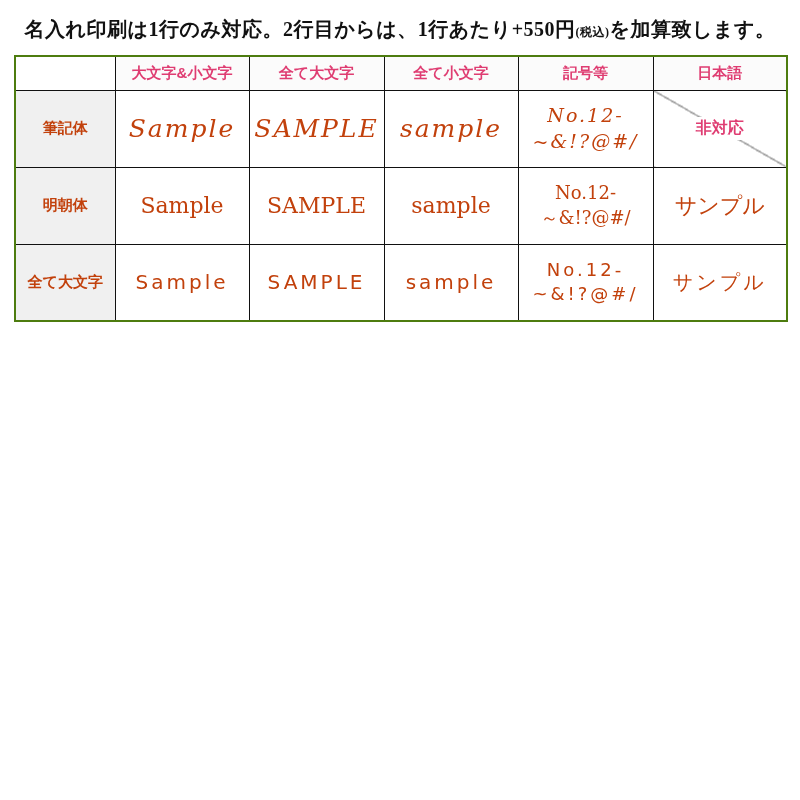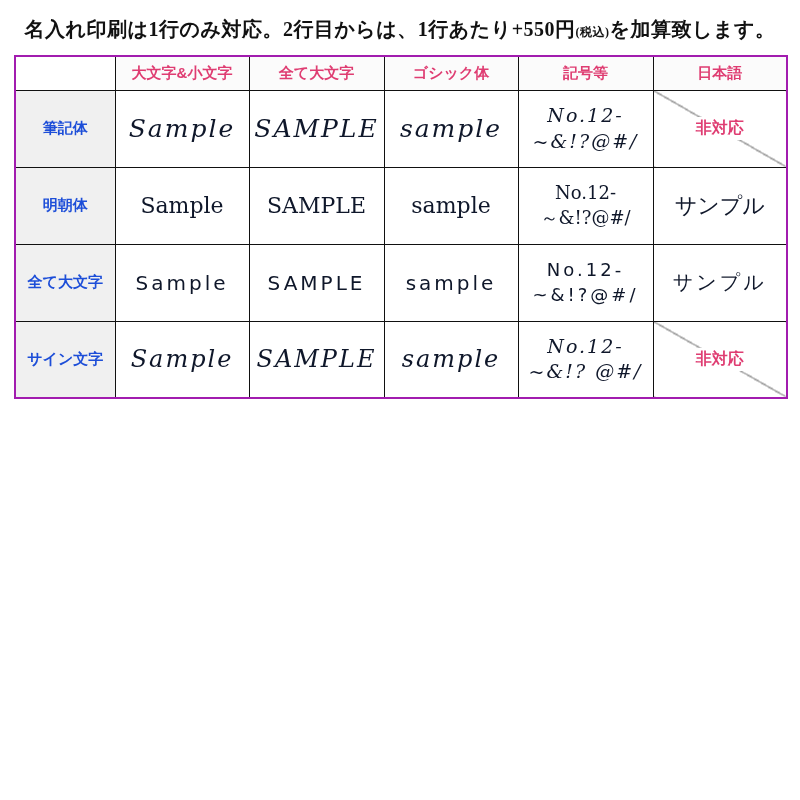--- a/index.html
+++ b/index.html
@@ -10,37 +10,37 @@
     width:800px; padding-top:16px; text-align:center;
     font-family:"Liberation Serif","DejaVu Serif",serif;
     font-size:20px; font-weight:600; color:#111; letter-spacing:0.5px;
     white-space:nowrap;
   }
   .page-title .small { font-size:12px; }
 
   table.font-table {
     border-collapse:collapse; table-layout:fixed;
     width:772px; margin:12px auto 0 14px;
-    border:2px solid #a21caf;
+    border:2px solid #4d7c0f;
   }
   .font-table th, .font-table td { border:1px solid #111; text-align:center; vertical-align:middle; }
 
   .font-table thead th {
     height:34px; background:#fbfbfb;
     color:#df3d72; font-size:15px; font-weight:bold;
   }
   .font-table thead th.corner { background:#ffffff; }
 
   .font-table tbody th.rowlabel {
-    background:#f0f0f0; color:#1d4ed8;
+    background:#f0f0f0; color:#c2410c;
     font-size:15px; font-weight:bold; padding:0 6px; line-height:1.5;
   }
   .font-table tbody tr { height:77px; }
 
-  td.cell { color:#0f172a; background:#ffffff; overflow:hidden; }
+  td.cell { color:#c2410c; background:#ffffff; overflow:hidden; }
   td.sym { line-height:1.35; }
 
   
   .f-hikki  { font-family:"DejaVu Serif","Liberation Serif",serif; font-style:italic; font-size:25px; color:#3d3d3d; letter-spacing:2px; }
   .f-design { font-family:"DejaVu Serif","Liberation Serif",serif; font-style:italic; font-size:24px; }
   .f-gothic { font-family:"DejaVu Sans","Liberation Sans",sans-serif; font-weight:bold; font-size:22px; }
   .f-mincho { font-family:"DejaVu Serif","Liberation Serif",serif; font-size:22px; }
   .f-maru   { font-family:"DejaVu Sans Mono","Liberation Mono",monospace; font-size:21px; }
   .f-tegaki { font-family:"DejaVu Sans","Liberation Sans",sans-serif; font-size:20px; letter-spacing:3px; color:#2a2a2a; }
   .f-line   { font-family:"DejaVu Serif","Liberation Serif",serif; font-style:italic; font-size:24px; letter-spacing:1px; color:#222; }
@@ -75,21 +75,21 @@
       <col style="width:135px">
       <col style="width:134px">
       <col style="width:135px">
       <col style="width:134px">
   </colgroup>
   <thead>
     <tr>
       <th class="corner"></th>
       <th>大文字&amp;小文字</th>
       <th>全て大文字</th>
-      <th>ゴシック体</th>
+      <th>全て小文字</th>
       <th>記号等</th>
       <th>日本語</th>
     </tr>
   </thead>
   <tbody>
 
     <tr>
       <th class="rowlabel">筆記体</th>
       <td class="cell f-hikki"><span>Sample</span></td>
       <td class="cell f-hikki"><span>SAMPLE</span></td>
@@ -122,27 +122,16 @@
       <td class="cell f-tegaki"><span>SAMPLE</span></td>
       <td class="cell f-tegaki"><span>sample</span></td>
       <td class="cell sym f-tegaki">
           <div>No.12-</div>
           <div>~&amp;!?@#/</div>
         </td>
       <td class="cell f-tegaki"><span>サンプル</span></td>
     </tr>
 
 
-    <tr>
-      <th class="rowlabel">サイン文字</th>
-      <td class="cell f-sign"><span>Sample</span></td>
-      <td class="cell f-sign"><span>SAMPLE</span></td>
-      <td class="cell f-sign"><span>sample</span></td>
-      <td class="cell sym f-sign">
-          <div>No.12-</div>
-          <div>~&amp;!? @#/</div>
-        </td>
-      <td class="na"><span>非対応</span></td>
-    </tr>
 
 
   </tbody>
 </table>
 
 </body></html>

